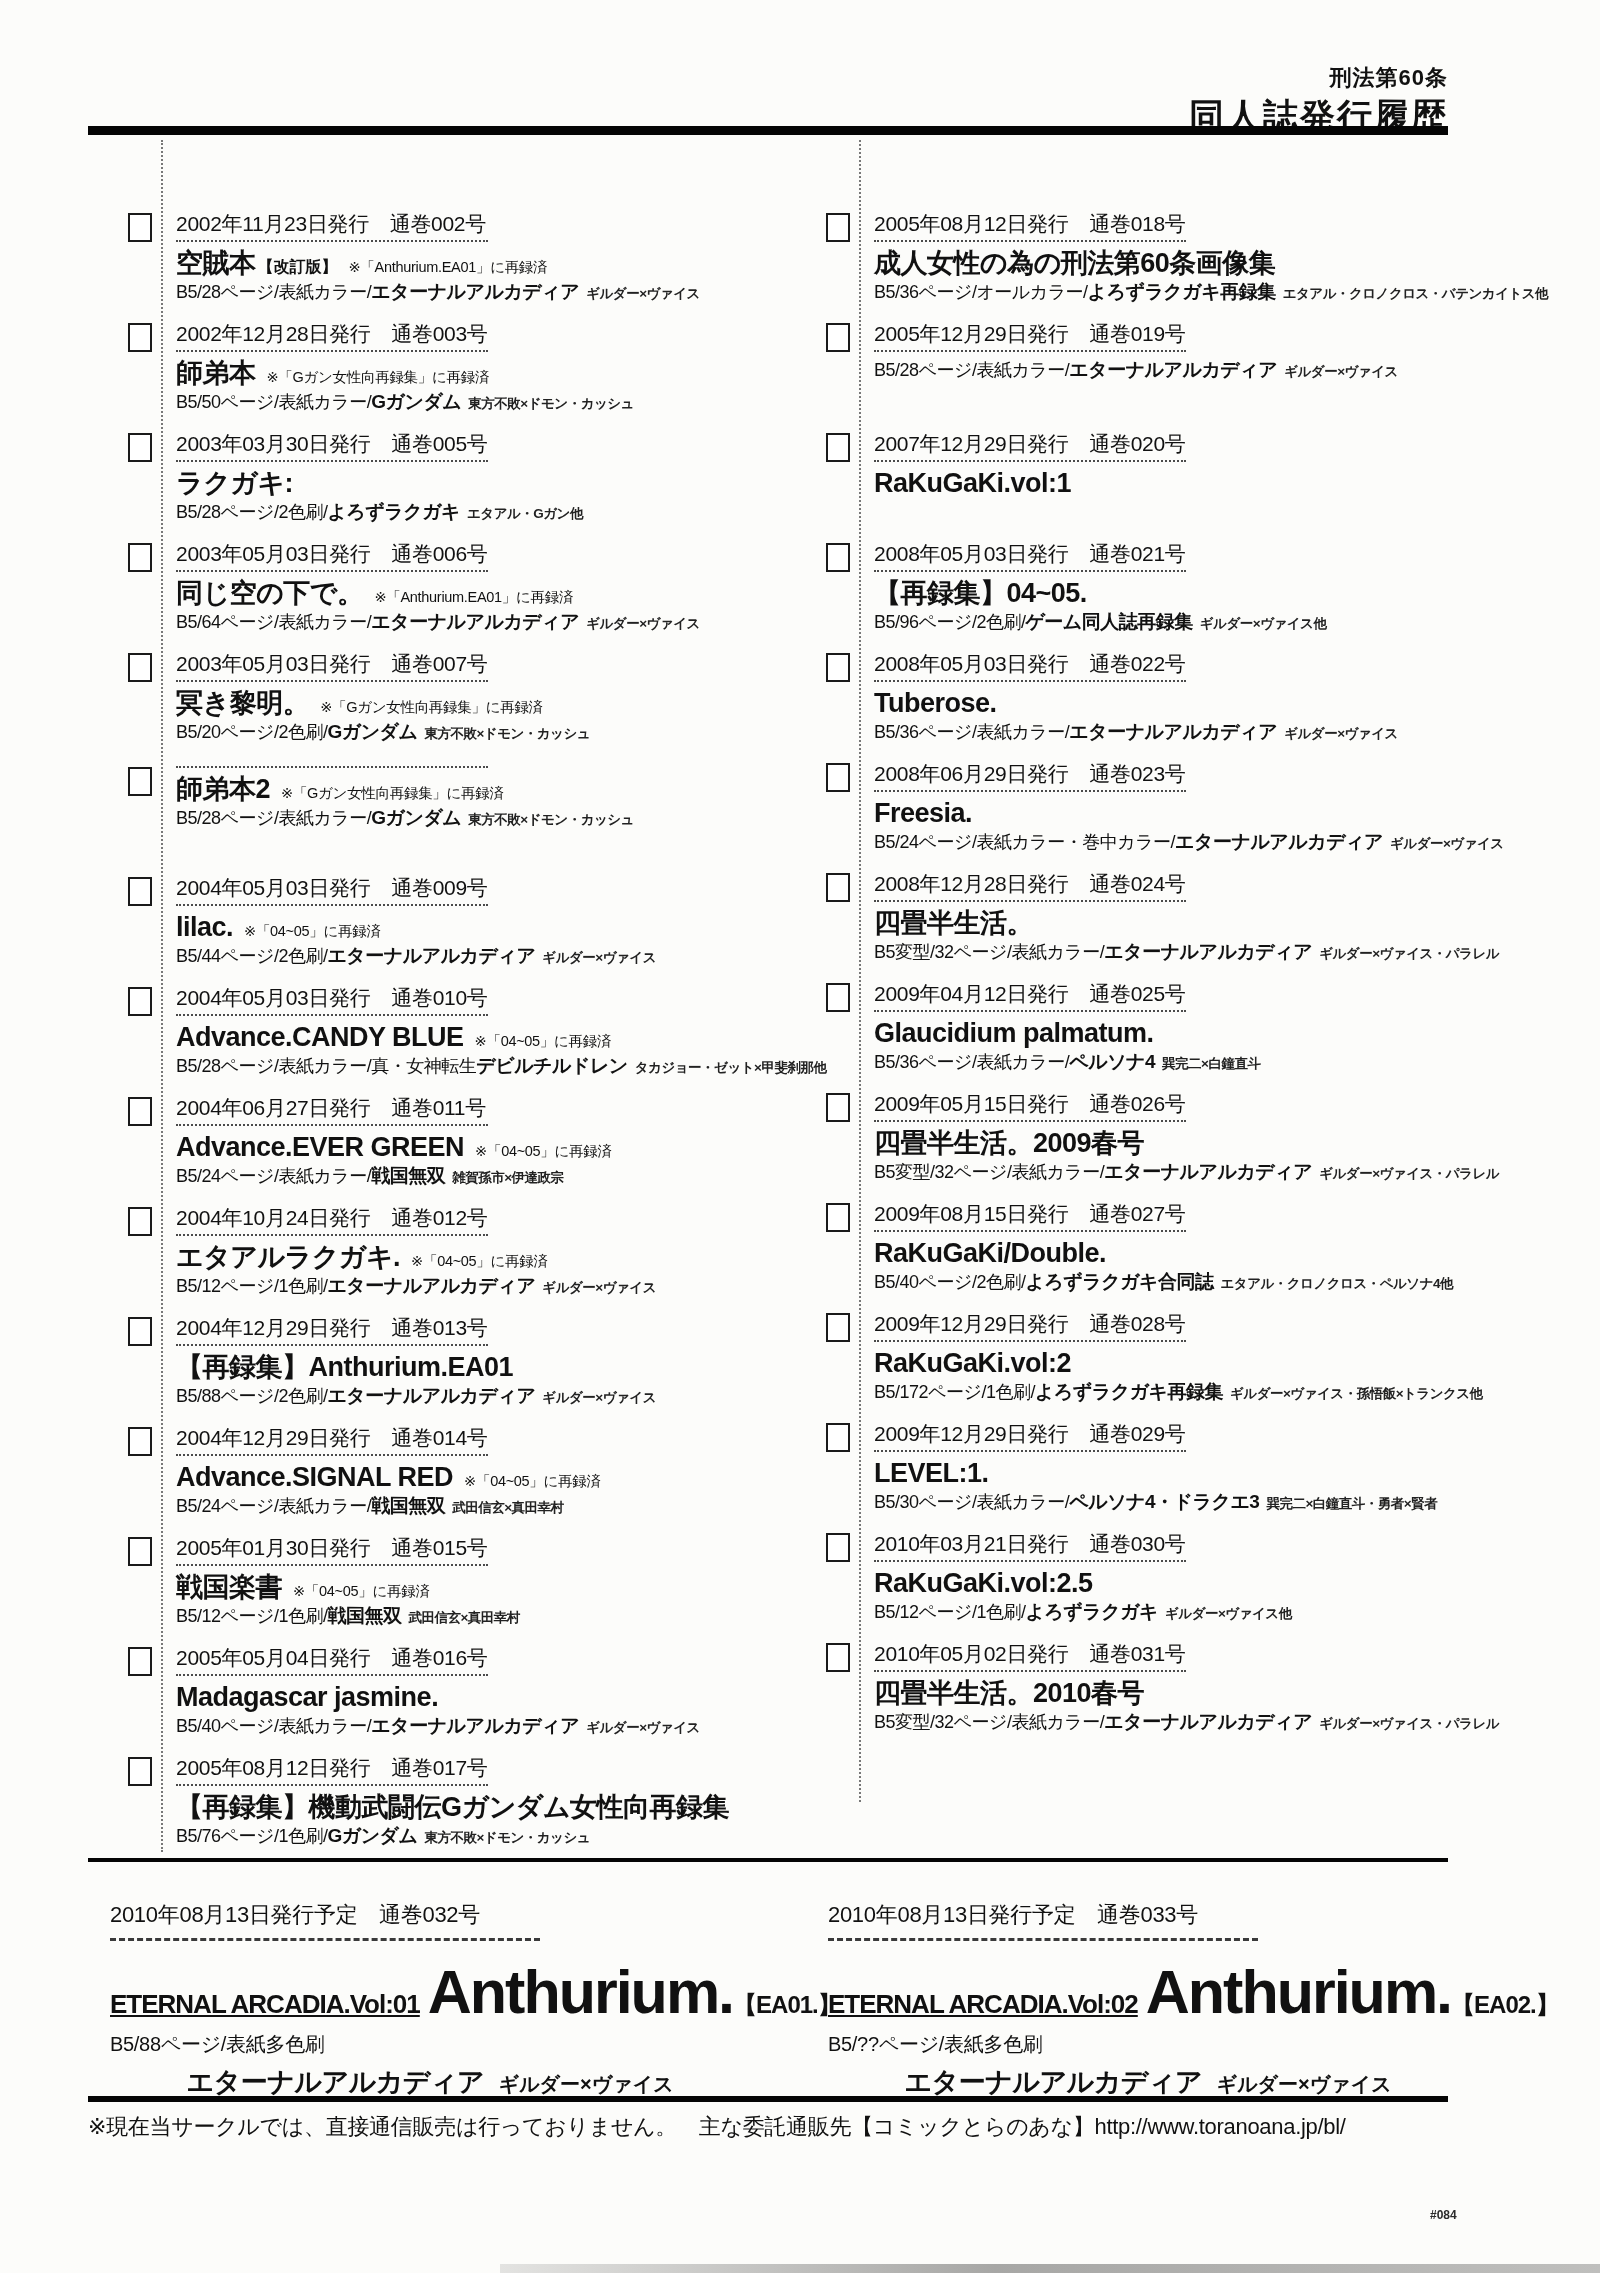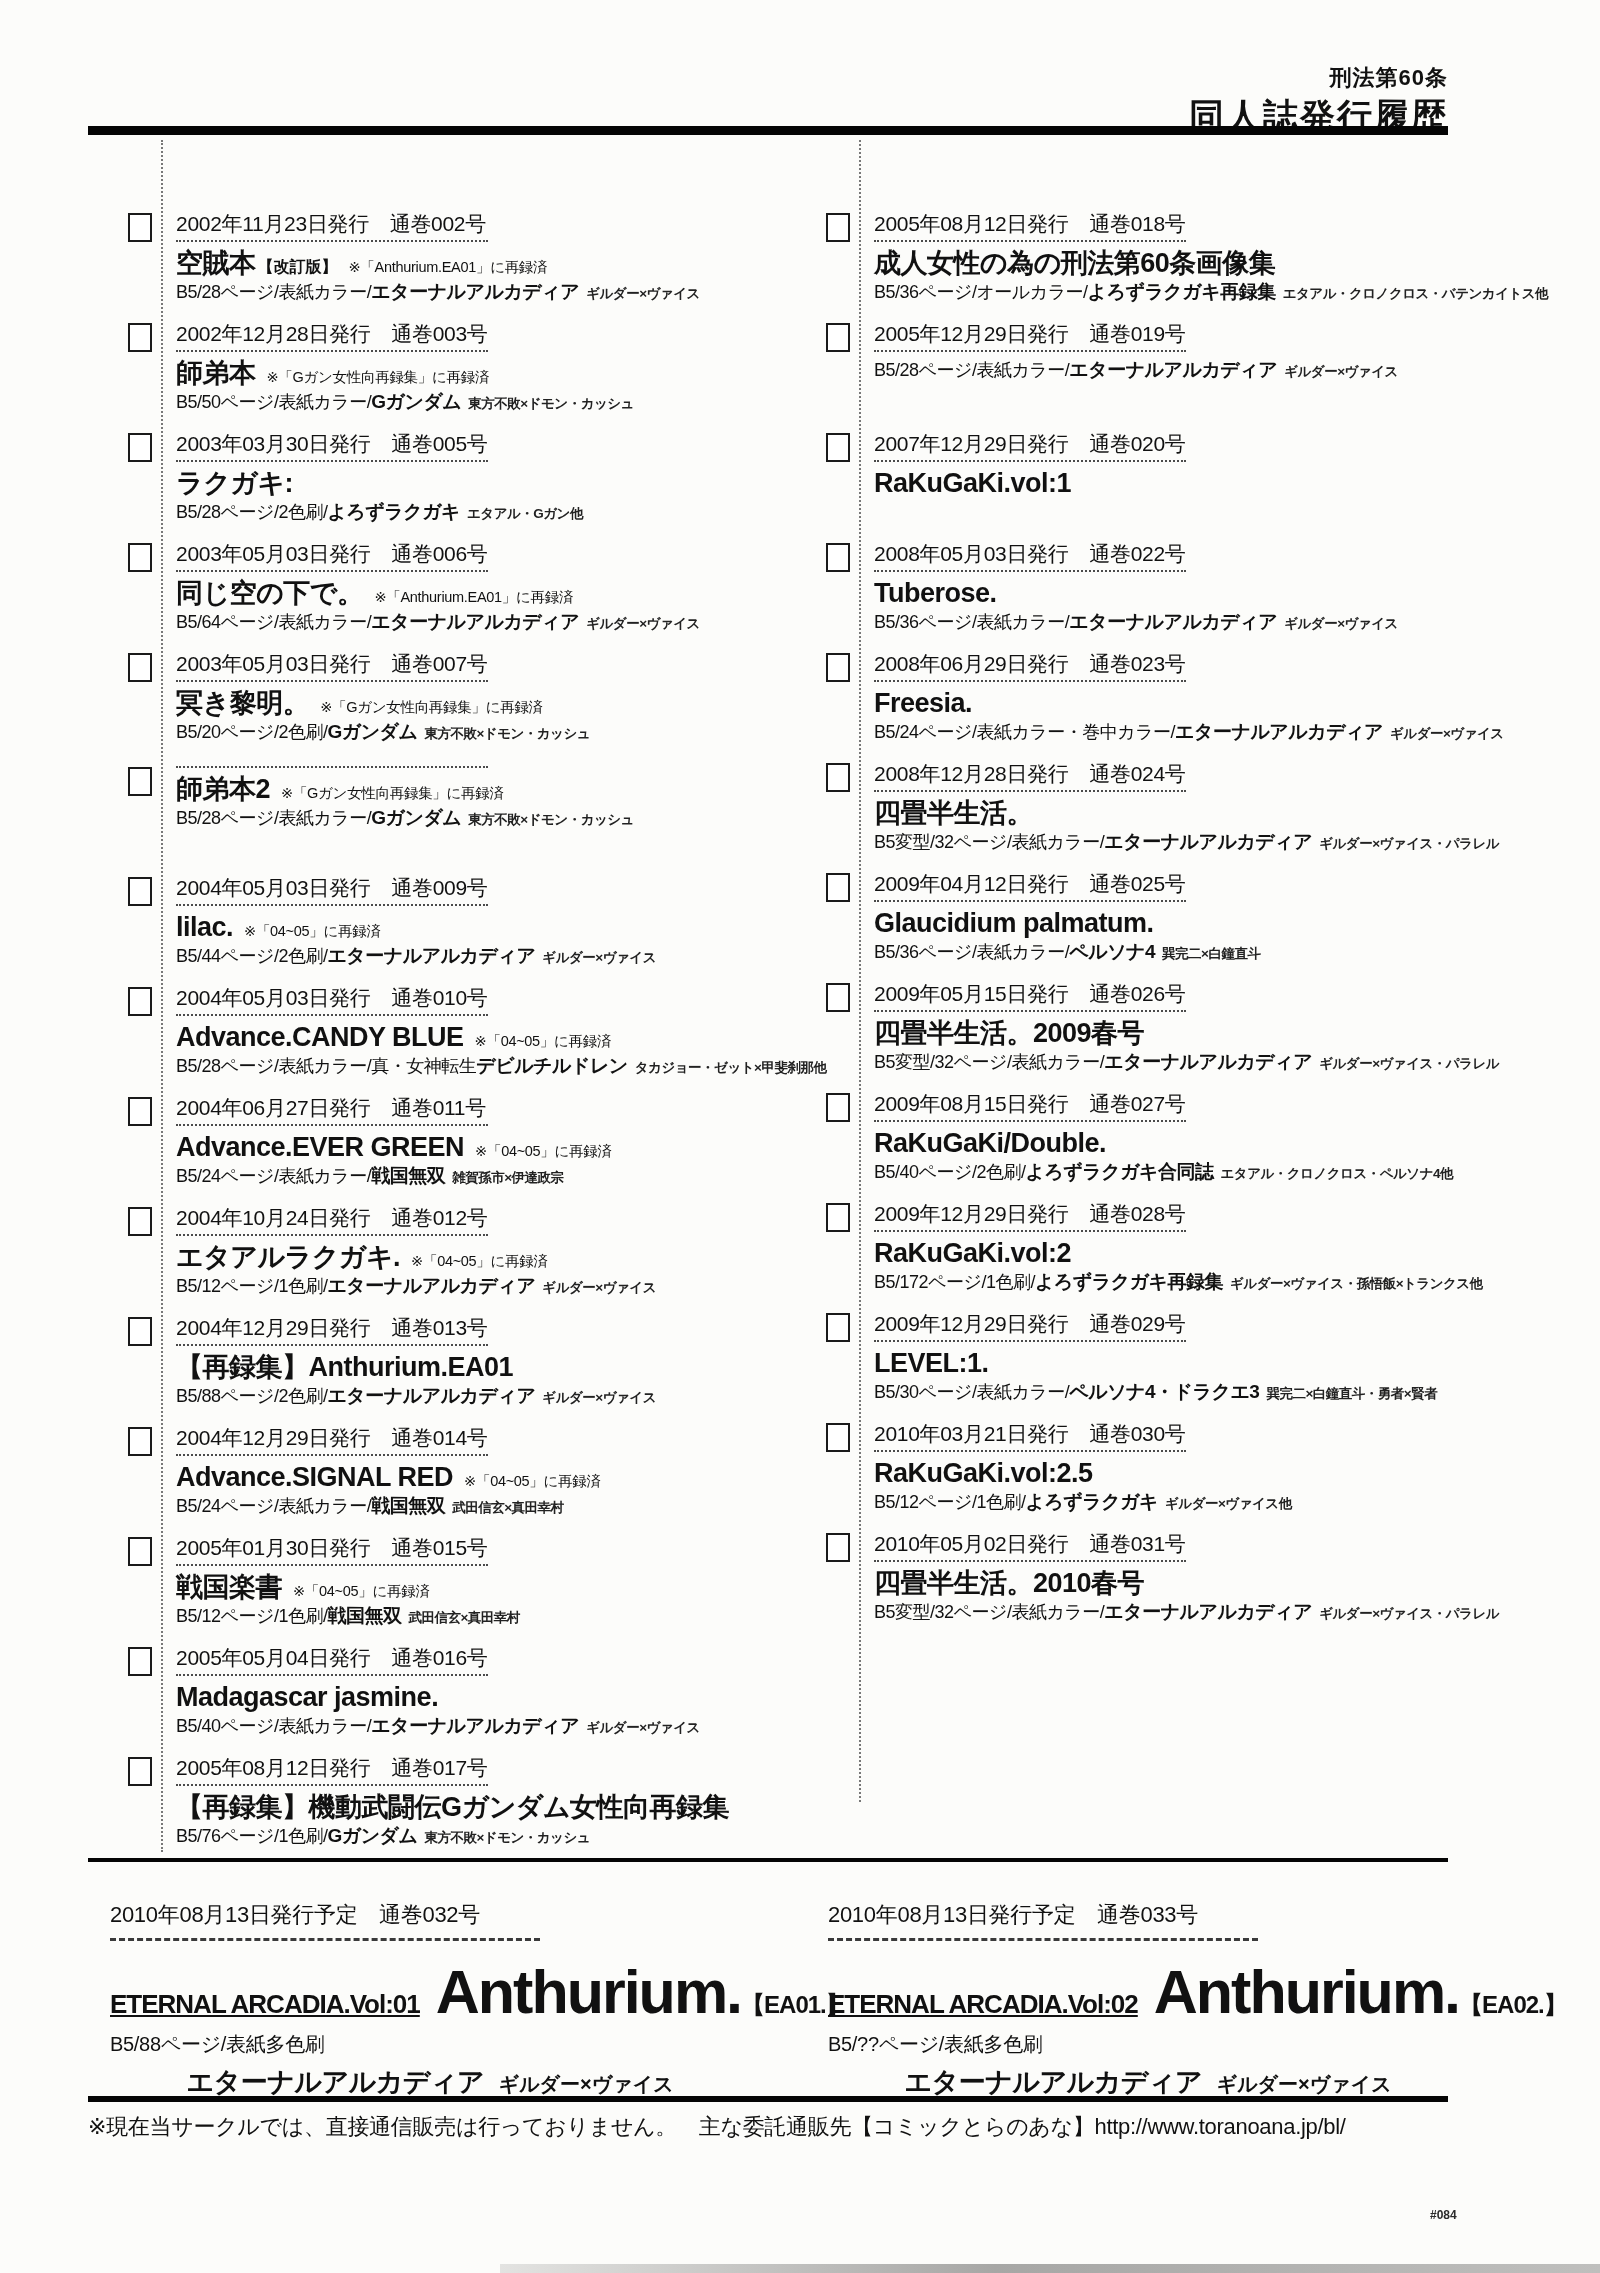--- a/index.html
+++ b/index.html
@@ -33,21 +33,21 @@
   .series{font-weight:900;font-size:19px;}
   .pairing{font-size:13.5px;margin-left:7px;font-weight:700;color:#222;}
   
   .upcoming{position:absolute;top:1900px;width:640px;}
   .up-0{left:110px;}
   .up-1{left:828px;}
   .up-date{font-size:22px;letter-spacing:-0.3px;}
   .up-rule{width:430px;border-bottom:3px dashed #3a3a3a;margin:8px 0 16px 0;}
   .up-titleline{white-space:nowrap;display:flex;align-items:baseline;}
   .up-serieslabel{font-weight:900;font-size:26px;letter-spacing:-1px;text-decoration:underline;}
-  .up-big{font-weight:900;font-size:61px;letter-spacing:-2px;margin-left:16px;}
+  .up-big{font-weight:900;font-size:61px;letter-spacing:-2px;margin-left:8px;}
   .up-code{font-weight:900;font-size:24px;letter-spacing:-1px;}
   .up-spec{font-size:20px;margin-top:4px;letter-spacing:-0.3px;}
   .up-seriesline{margin-top:6px;white-space:nowrap;text-align:center;}
   .up-series{font-weight:900;font-size:27px;letter-spacing:-0.5px;}
   .up-pairing{font-size:20px;margin-left:10px;font-weight:700;}
   
   .footer-note{position:absolute;left:88px;top:2112px;font-size:22px;letter-spacing:-0.3px;white-space:nowrap;}
   .pagenum{position:absolute;left:1430px;top:2208px;font-size:12px;font-weight:700;color:#2b2b2b;}
   .scan-band{position:absolute;bottom:0;left:500px;right:0;height:9px;
     background:linear-gradient(to right,#e3e3e1,#a7a7a5 45%,#bfbfbd);}
@@ -200,20 +200,27 @@
     <div class="details"><span class="spec">B5/28ページ/表紙カラー/</span><span class="series">エターナルアルカディア</span><span class="pairing">ギルダー×ヴァイス</span></div>
   </div>
 
   <div class="entry">
     <span class="cb"></span>
     <div class="date">2007年12月29日発行　通巻020号</div>
     <div class="date-rule"></div>
     <div class="title-line"><span class="title">RaKuGaKi.vol:1</span></div>
   </div>
 
+  <div class="entry">
+    <span class="cb"></span>
+    <div class="date">2008年05月03日発行　通巻021号</div>
+    <div class="date-rule"></div>
+    <div class="title-line"><span class="title">【再録集】04~05.</span></div>
+    <div class="details"><span class="spec">B5/96ページ/2色刷/</span><span class="series">ゲーム同人誌再録集</span><span class="pairing">ギルダー×ヴァイス他</span></div>
+  </div>
 
   <div class="entry">
     <span class="cb"></span>
     <div class="date">2008年05月03日発行　通巻022号</div>
     <div class="date-rule"></div>
     <div class="title-line"><span class="title">Tuberose.</span></div>
     <div class="details"><span class="spec">B5/36ページ/表紙カラー/</span><span class="series">エターナルアルカディア</span><span class="pairing">ギルダー×ヴァイス</span></div>
   </div>
 
   <div class="entry">

